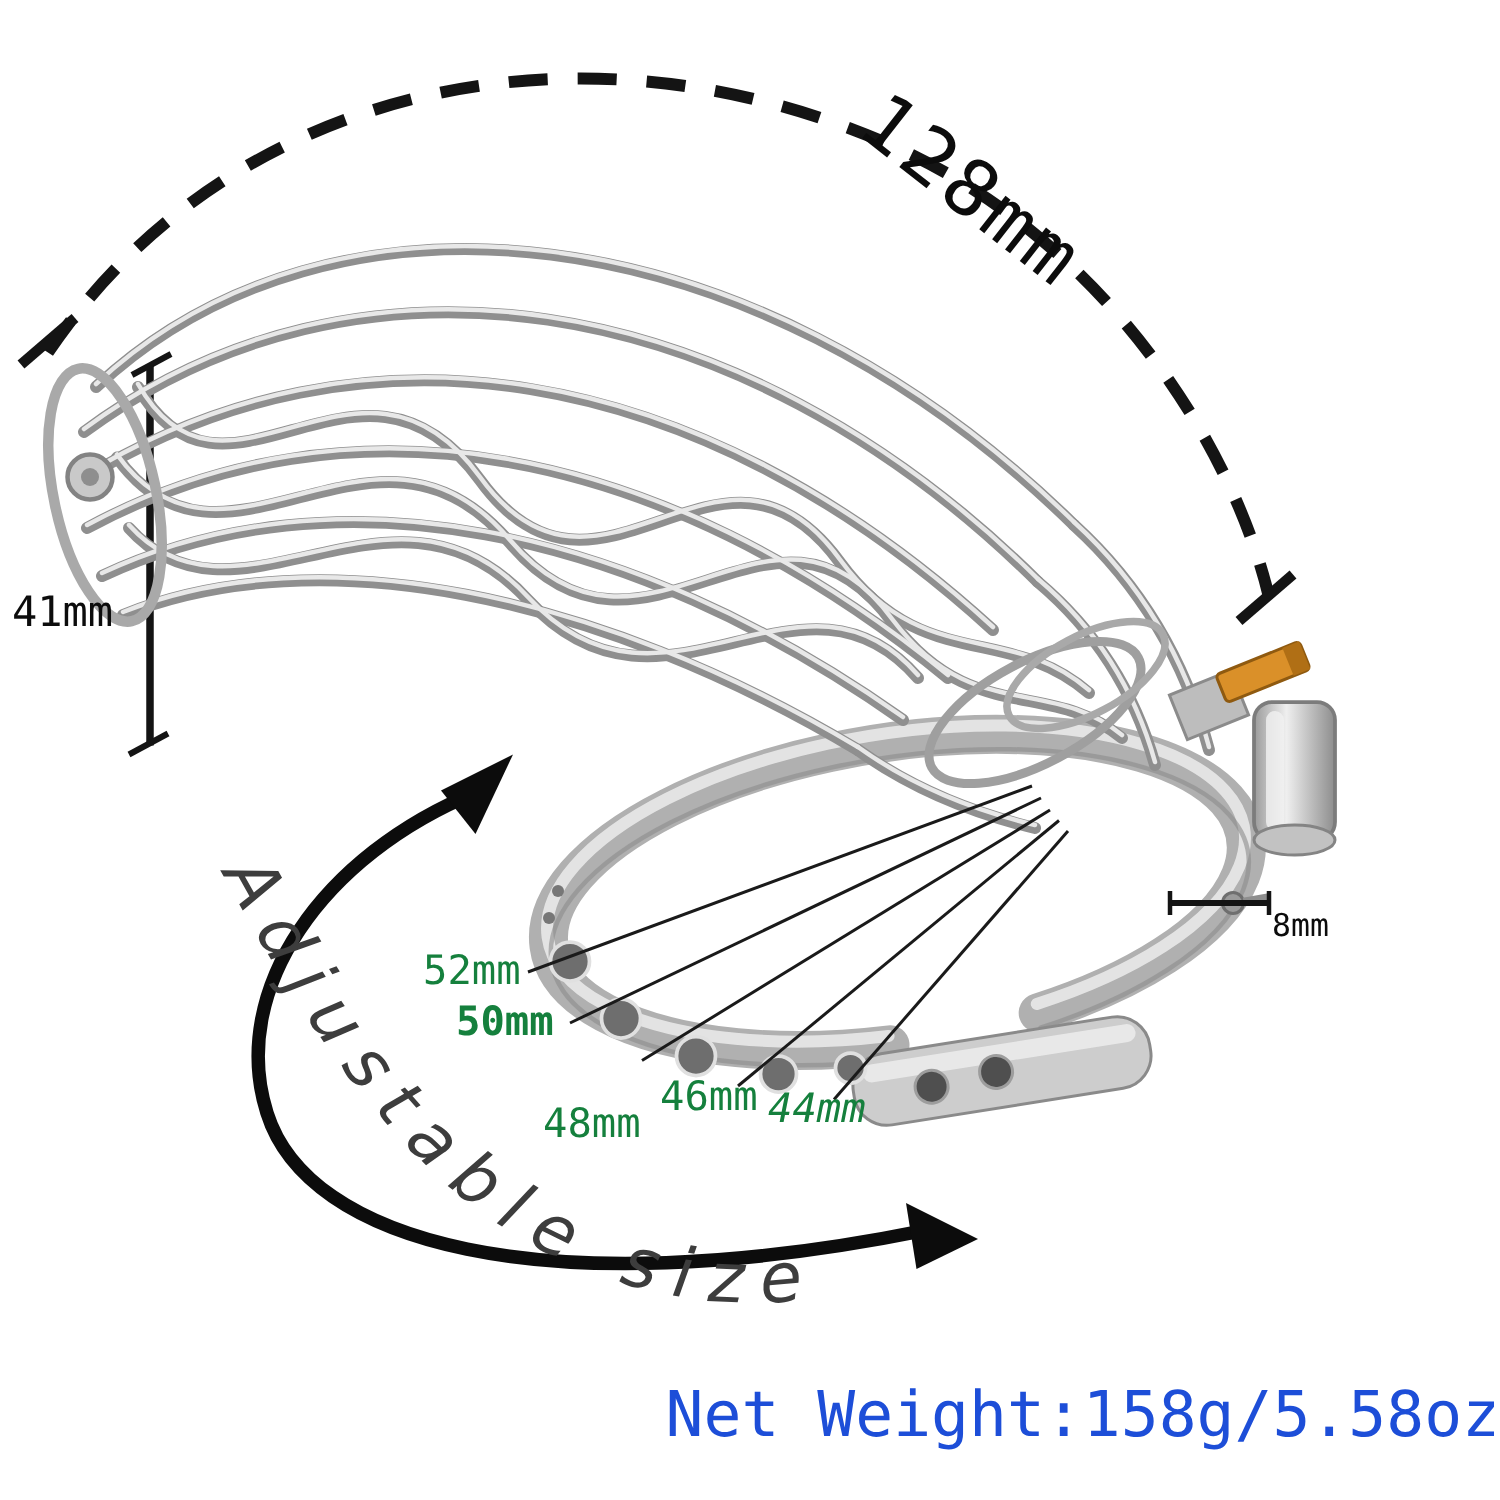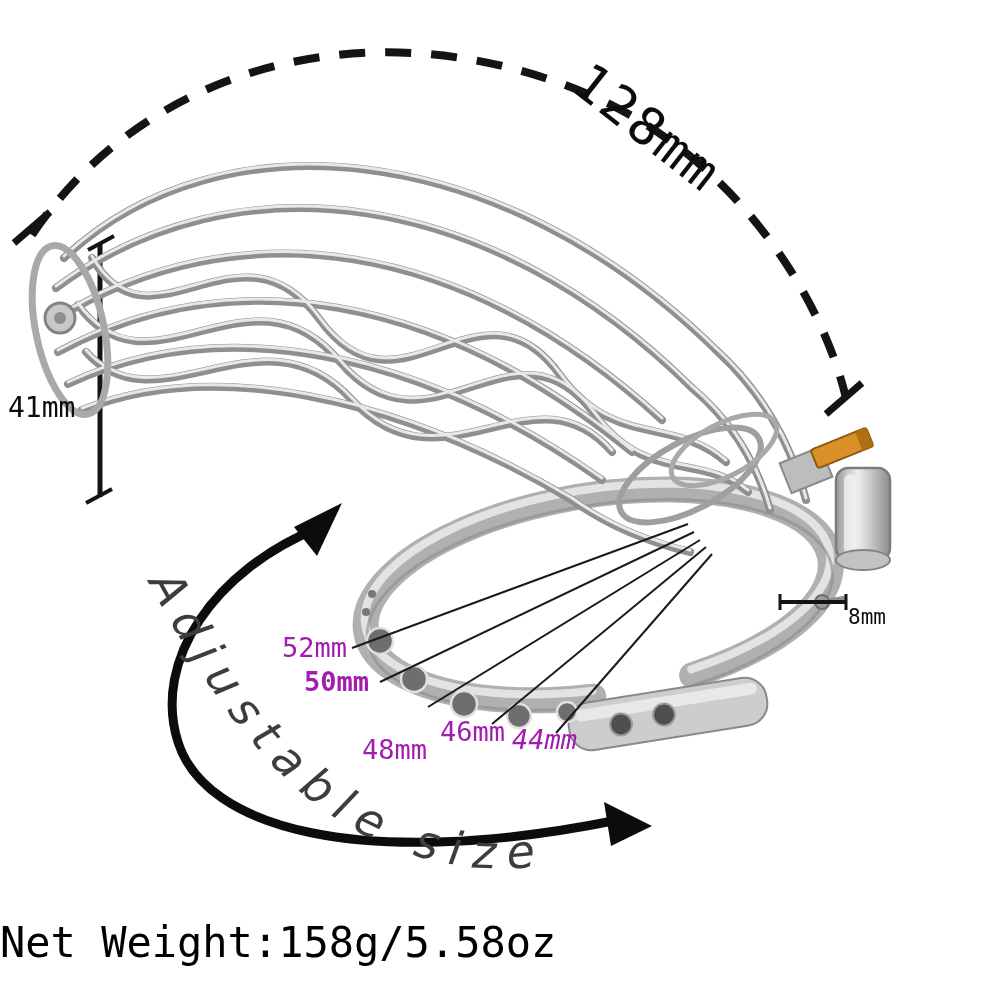--- a/index.html
+++ b/index.html
@@ -16,33 +16,33 @@
     position: absolute;
     color: #0c0c0c;
     font-family: "DejaVu Sans Mono", monospace;
     white-space: nowrap;
     line-height: 1;
   }
   .label-128 { left: 596px; top: 54px; font-size: 52px; letter-spacing: 3px;
                transform: rotate(38deg); transform-origin: left top; }
   .label-41  { left: 8px;   top: 394px; font-size: 28px; }
   .label-8   { left: 848px; top: 585px; font-size: 21px; margin-top: 22px; }
-  .ring-label { font-size: 27px; color: #a21caf; }
+  .ring-label { font-size: 27px; color: #15803d; }
   .rl-52 { left: 282px; top: 634px; }
   .rl-50 { left: 304px; top: 668px; font-weight: bold; }
   .rl-48 { left: 362px; top: 736px; }
   .rl-46 { left: 440px; top: 718px; }
   .rl-44 { left: 512px; top: 726px; font-style: italic; }
   .net-weight {
     position: absolute;
     left: 0; right: 0;
     top: 918px;
-    text-align: left;
+    text-align: right;
     font-size: 42px;
-    color: #000000;
+    color: #1d4ed8;
     font-family: "DejaVu Sans Mono", monospace;
   }
   .script-text {
     font-family: "DejaVu Sans", sans-serif;
     font-style: italic;
     font-size: 46px;
     letter-spacing: 12px;
     fill: #3d3d3d;
   }
 </style>

